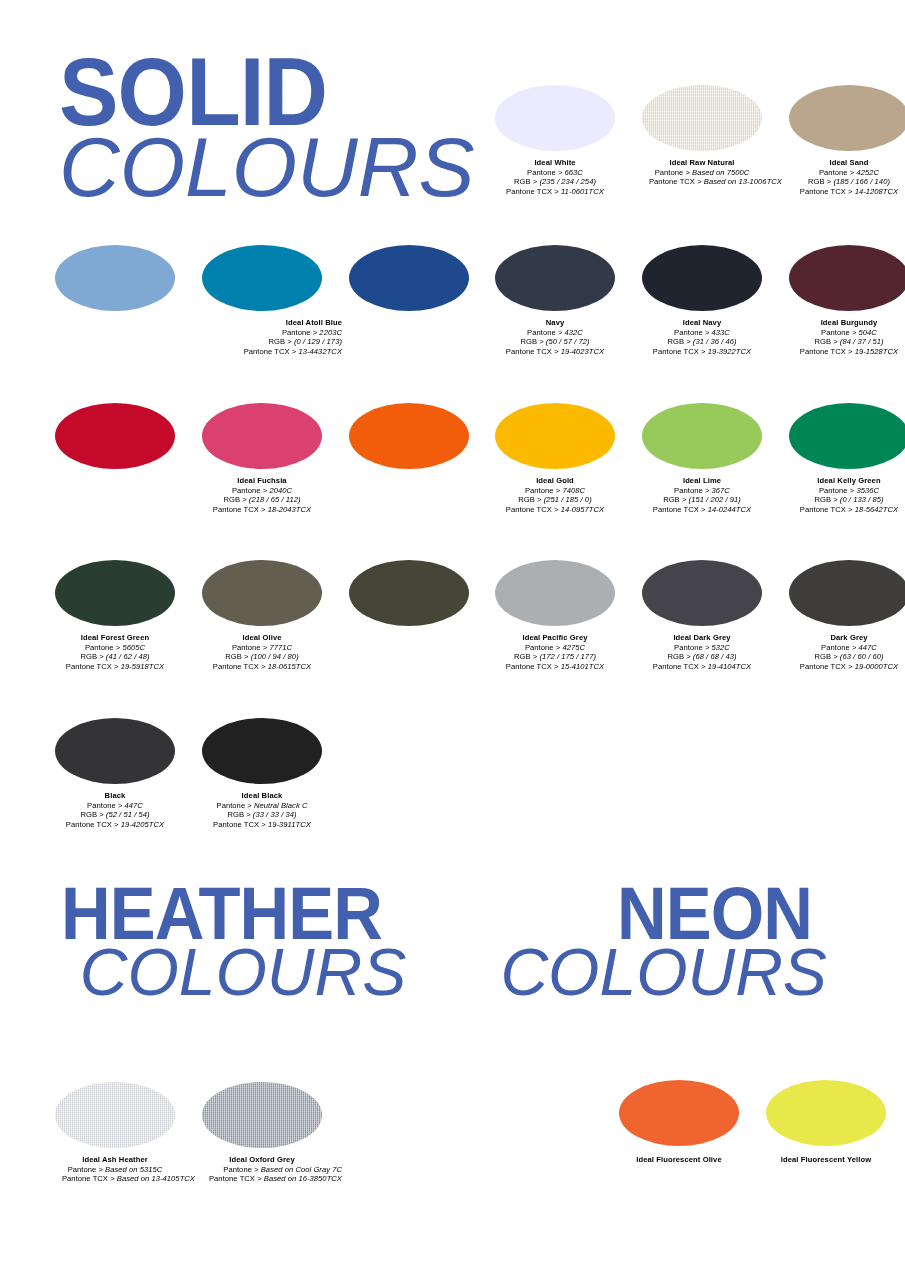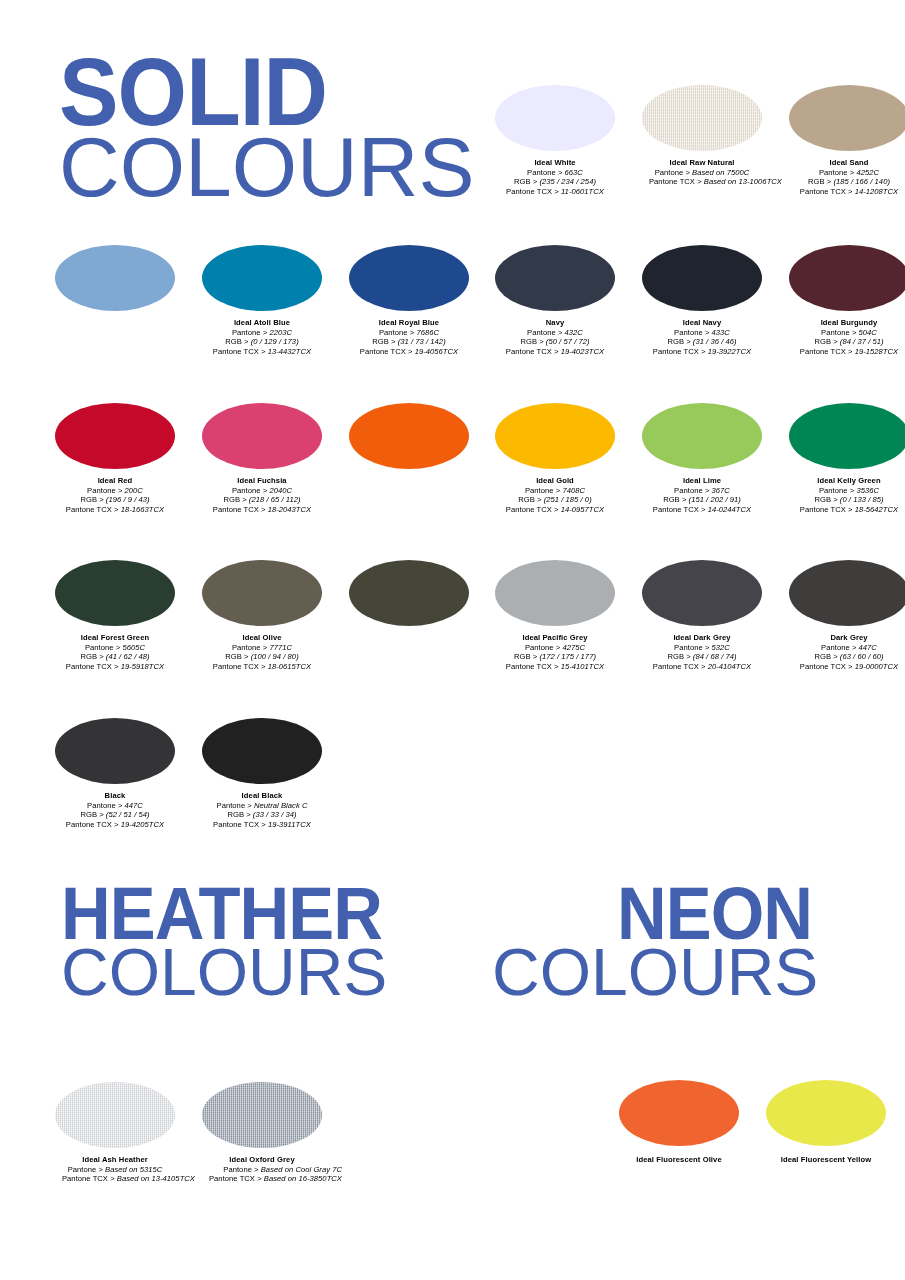--- a/index.html
+++ b/index.html
@@ -18,26 +18,28 @@
     color:#4260AD;
     letter-spacing:-1px;
     line-height:0.84;
     transform:scaleX(0.93);
     transform-origin:left top;
     white-space:nowrap;
   }
   .heading .sub{
     font-family:"Liberation Sans","DejaVu Sans",sans-serif;
     font-weight:300;
+    font-style:italic;
     color:#4260AD;
     line-height:0.92;
     letter-spacing:0px;
     white-space:nowrap;
     transform:scaleX(1.0);
     transform-origin:left top;
+    text-align:right;
   }
   #hd-solid{left:59px;top:52px;}
   #hd-solid .big{font-size:96px;}
   #hd-solid .sub{font-size:84px;margin-top:-4px;}
 
   #hd-heather{left:61px;top:883px;}
   #hd-heather .big{font-size:74px;}
   #hd-heather .sub{font-size:66px;margin-top:-3px;}
 
   #hd-neon{left:492px;top:883px;}
@@ -124,37 +126,31 @@
         <div class="caption">
           <div class="cname">Ideal Sand</div>
           <div class="cline">Pantone &gt; <i>4252C</i></div>
           <div class="cline">RGB &gt; <i>(185 / 166 / 140)</i></div>
           <div class="cline">Pantone TCX &gt; <i>14-1208TCX</i></div>
         </div>
       </div>
       <div class="cell" style="left: 35px; top: 245px;">
         <div class="ellipse" style="background: rgb(127, 168, 210);"></div>
       </div>
-      <div class="cell" style="left: 182px; top: 245px;">
+      <div class="cell" style="left: 182px; top: 245px; text-align: right;">
         <div class="ellipse" style="background: rgb(0, 129, 173);"></div>
         <div class="caption">
           <div class="cname">Ideal Atoll Blue</div>
           <div class="cline">Pantone &gt; <i>2203C</i></div>
           <div class="cline">RGB &gt; <i>(0 / 129 / 173)</i></div>
           <div class="cline">Pantone TCX &gt; <i>13-4432TCX</i></div>
         </div>
       </div>
       <div class="cell" style="left: 329px; top: 245px;">
         <div class="ellipse" style="background: rgb(31, 73, 142);"></div>
-        <div class="caption">
-          <div class="cname">Ideal Royal Blue</div>
-          <div class="cline">Pantone &gt; <i>7686C</i></div>
-          <div class="cline">RGB &gt; <i>(31 / 73 / 142)</i></div>
-          <div class="cline">Pantone TCX &gt; <i>19-4056TCX</i></div>
-        </div>
       </div>
       <div class="cell" style="left: 475px; top: 245px;">
         <div class="ellipse" style="background: rgb(50, 57, 72);"></div>
         <div class="caption">
           <div class="cname">Navy</div>
           <div class="cline">Pantone &gt; <i>432C</i></div>
           <div class="cline">RGB &gt; <i>(50 / 57 / 72)</i></div>
           <div class="cline">Pantone TCX &gt; <i>19-4023TCX</i></div>
         </div>
       </div>
@@ -171,26 +167,20 @@
         <div class="ellipse" style="background: rgb(84, 37, 47);"></div>
         <div class="caption">
           <div class="cname">Ideal Burgundy</div>
           <div class="cline">Pantone &gt; <i>504C</i></div>
           <div class="cline">RGB &gt; <i>(84 / 37 / 51)</i></div>
           <div class="cline">Pantone TCX &gt; <i>19-1528TCX</i></div>
         </div>
       </div>
       <div class="cell" style="left: 35px; top: 403px;">
         <div class="ellipse" style="background: rgb(196, 9, 43);"></div>
-        <div class="caption">
-          <div class="cname">Ideal Red</div>
-          <div class="cline">Pantone &gt; <i>200C</i></div>
-          <div class="cline">RGB &gt; <i>(196 / 9 / 43)</i></div>
-          <div class="cline">Pantone TCX &gt; <i>18-1663TCX</i></div>
-        </div>
       </div>
       <div class="cell" style="left: 182px; top: 403px;">
         <div class="ellipse" style="background: rgb(218, 65, 112);"></div>
         <div class="caption">
           <div class="cname">Ideal Fuchsia</div>
           <div class="cline">Pantone &gt; <i>2040C</i></div>
           <div class="cline">RGB &gt; <i>(218 / 65 / 112)</i></div>
           <div class="cline">Pantone TCX &gt; <i>18-2043TCX</i></div>
         </div>
       </div>
@@ -252,22 +242,22 @@
           <div class="cline">Pantone &gt; <i>4275C</i></div>
           <div class="cline">RGB &gt; <i>(172 / 175 / 177)</i></div>
           <div class="cline">Pantone TCX &gt; <i>15-4101TCX</i></div>
         </div>
       </div>
       <div class="cell" style="left: 622px; top: 560px;">
         <div class="ellipse" style="background: rgb(68, 68, 74);"></div>
         <div class="caption">
           <div class="cname">Ideal Dark Grey</div>
           <div class="cline">Pantone &gt; <i>532C</i></div>
-          <div class="cline">RGB &gt; <i>(84 / 68 / 74)</i></div>
-          <div class="cline">Pantone TCX &gt; <i>20-4104TCX</i></div>
+          <div class="cline">RGB &gt; <i>(68 / 68 / 43)</i></div>
+          <div class="cline">Pantone TCX &gt; <i>19-4104TCX</i></div>
         </div>
       </div>
       <div class="cell" style="left: 769px; top: 560px;">
         <div class="ellipse" style="background: rgb(63, 60, 60);"></div>
         <div class="caption">
           <div class="cname">Dark Grey</div>
           <div class="cline">Pantone &gt; <i>447C</i></div>
           <div class="cline">RGB &gt; <i>(63 / 60 / 60)</i></div>
           <div class="cline">Pantone TCX &gt; <i>19-0000TCX</i></div>
         </div>

